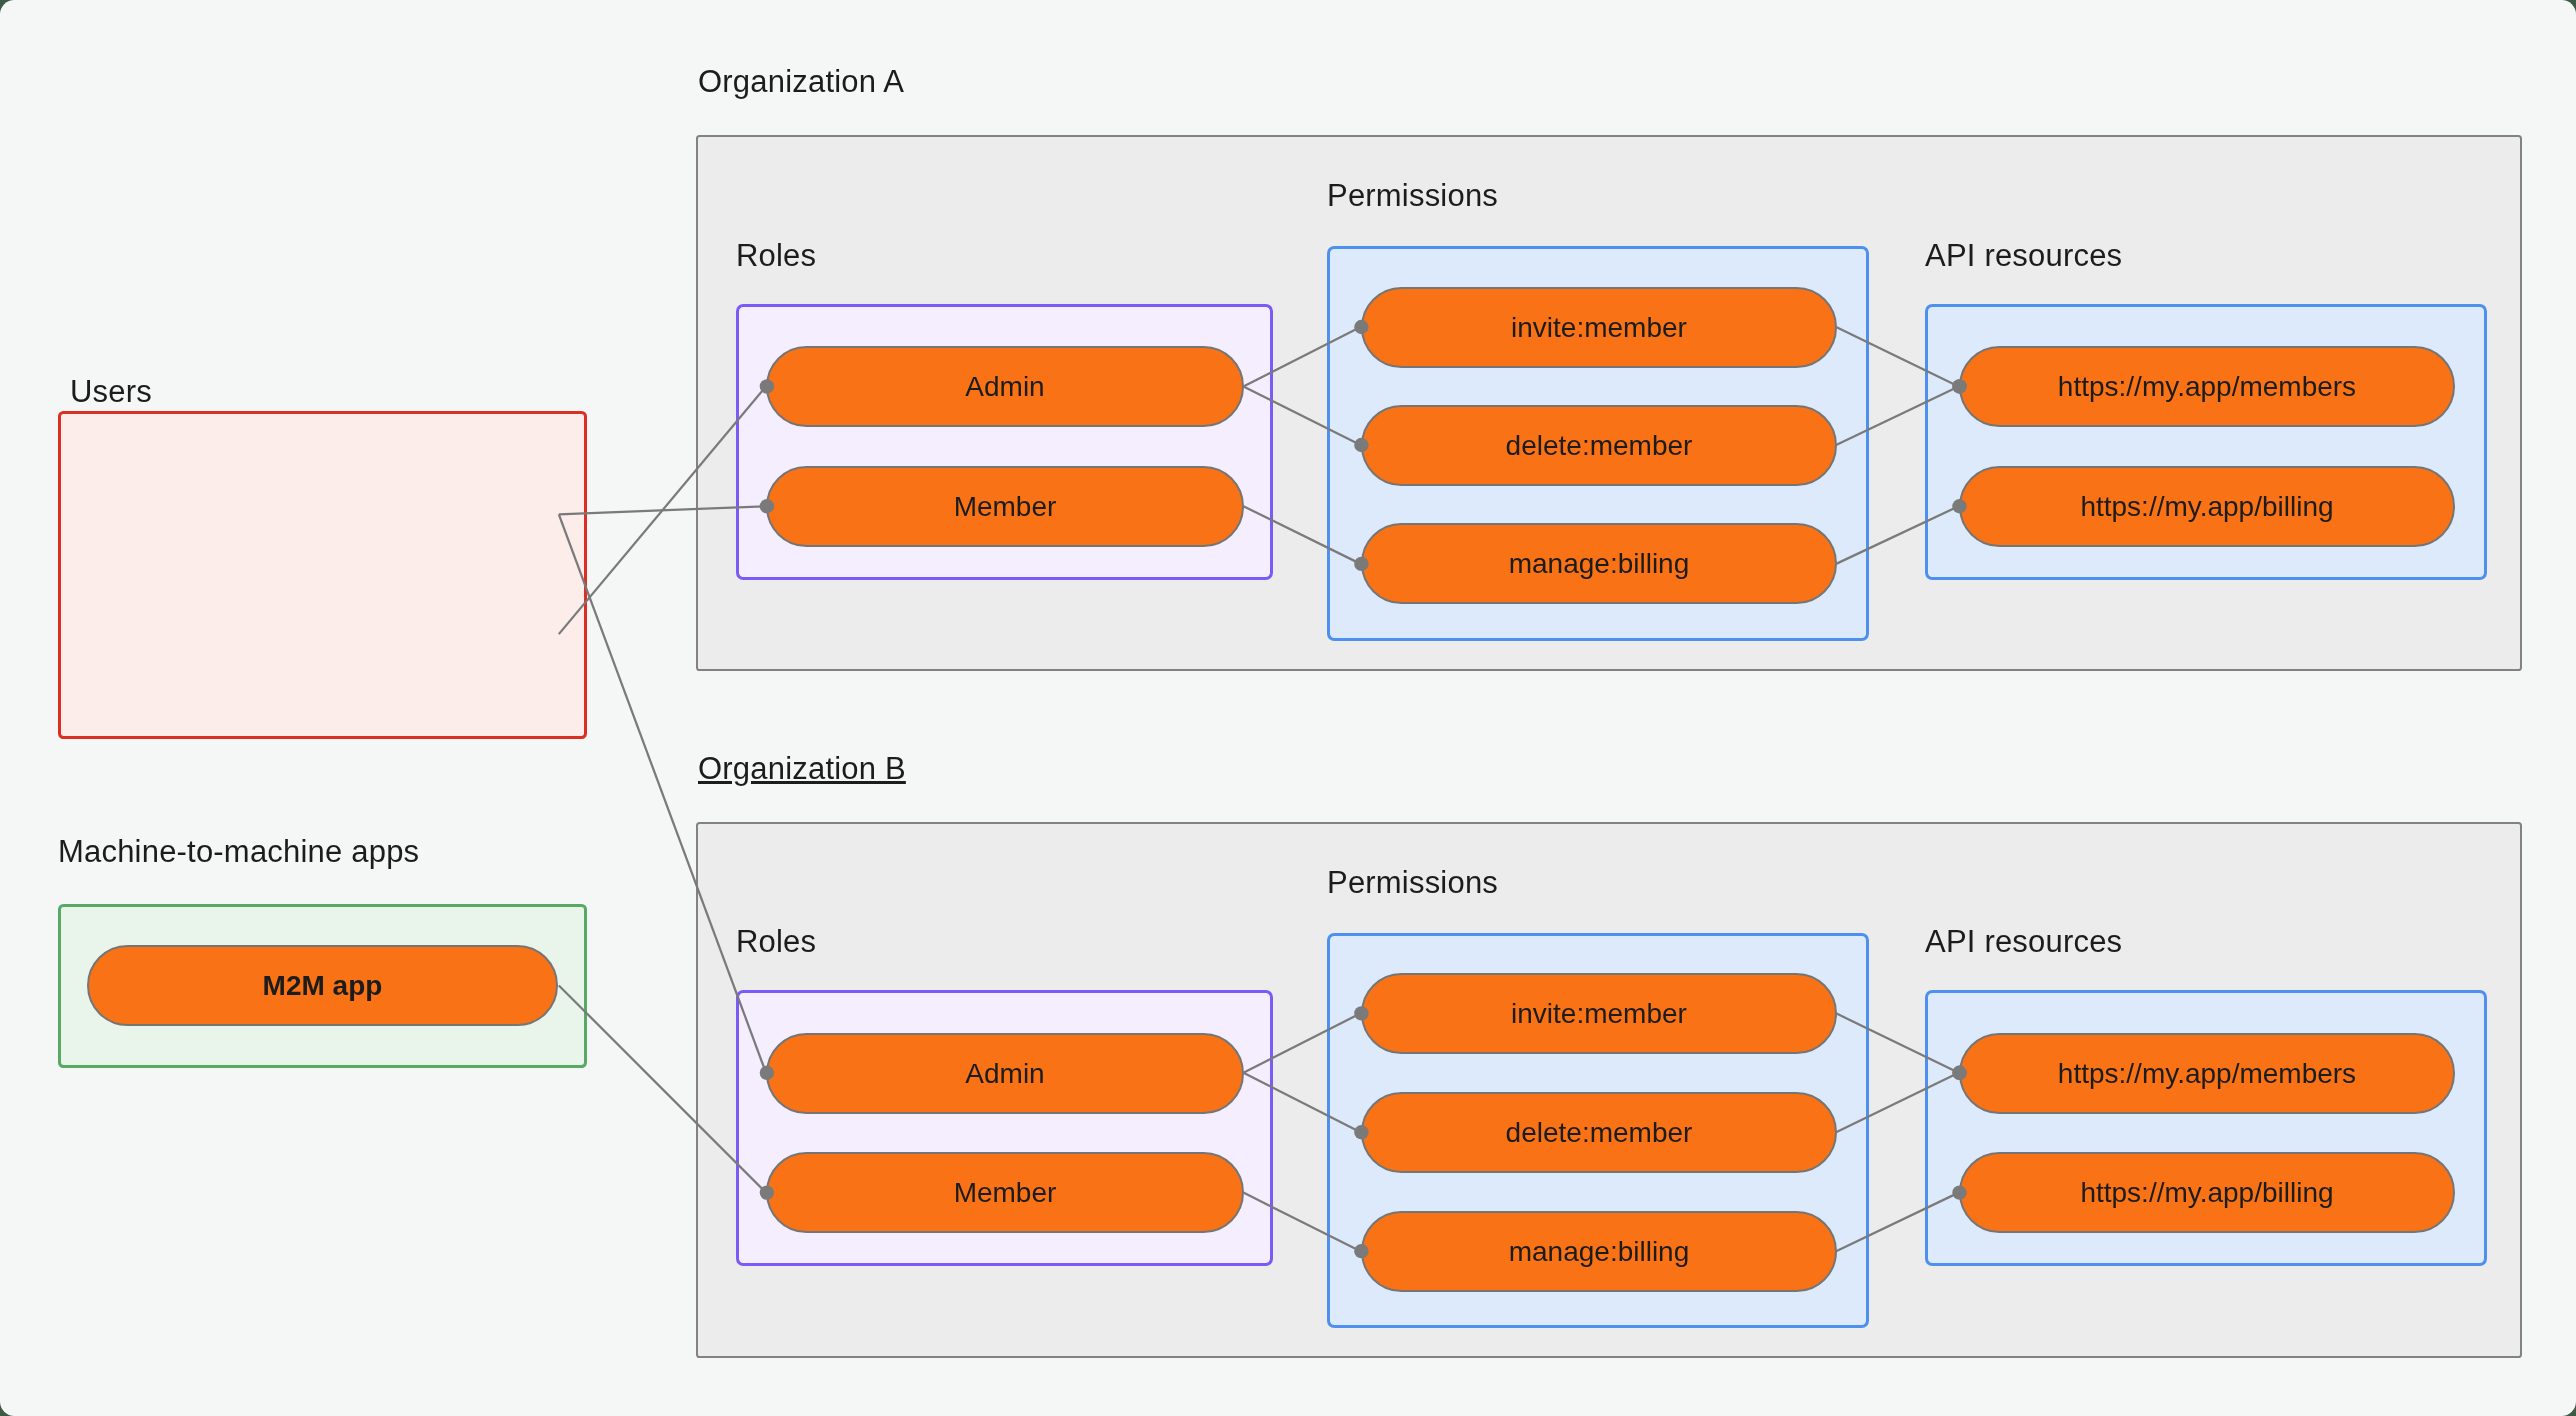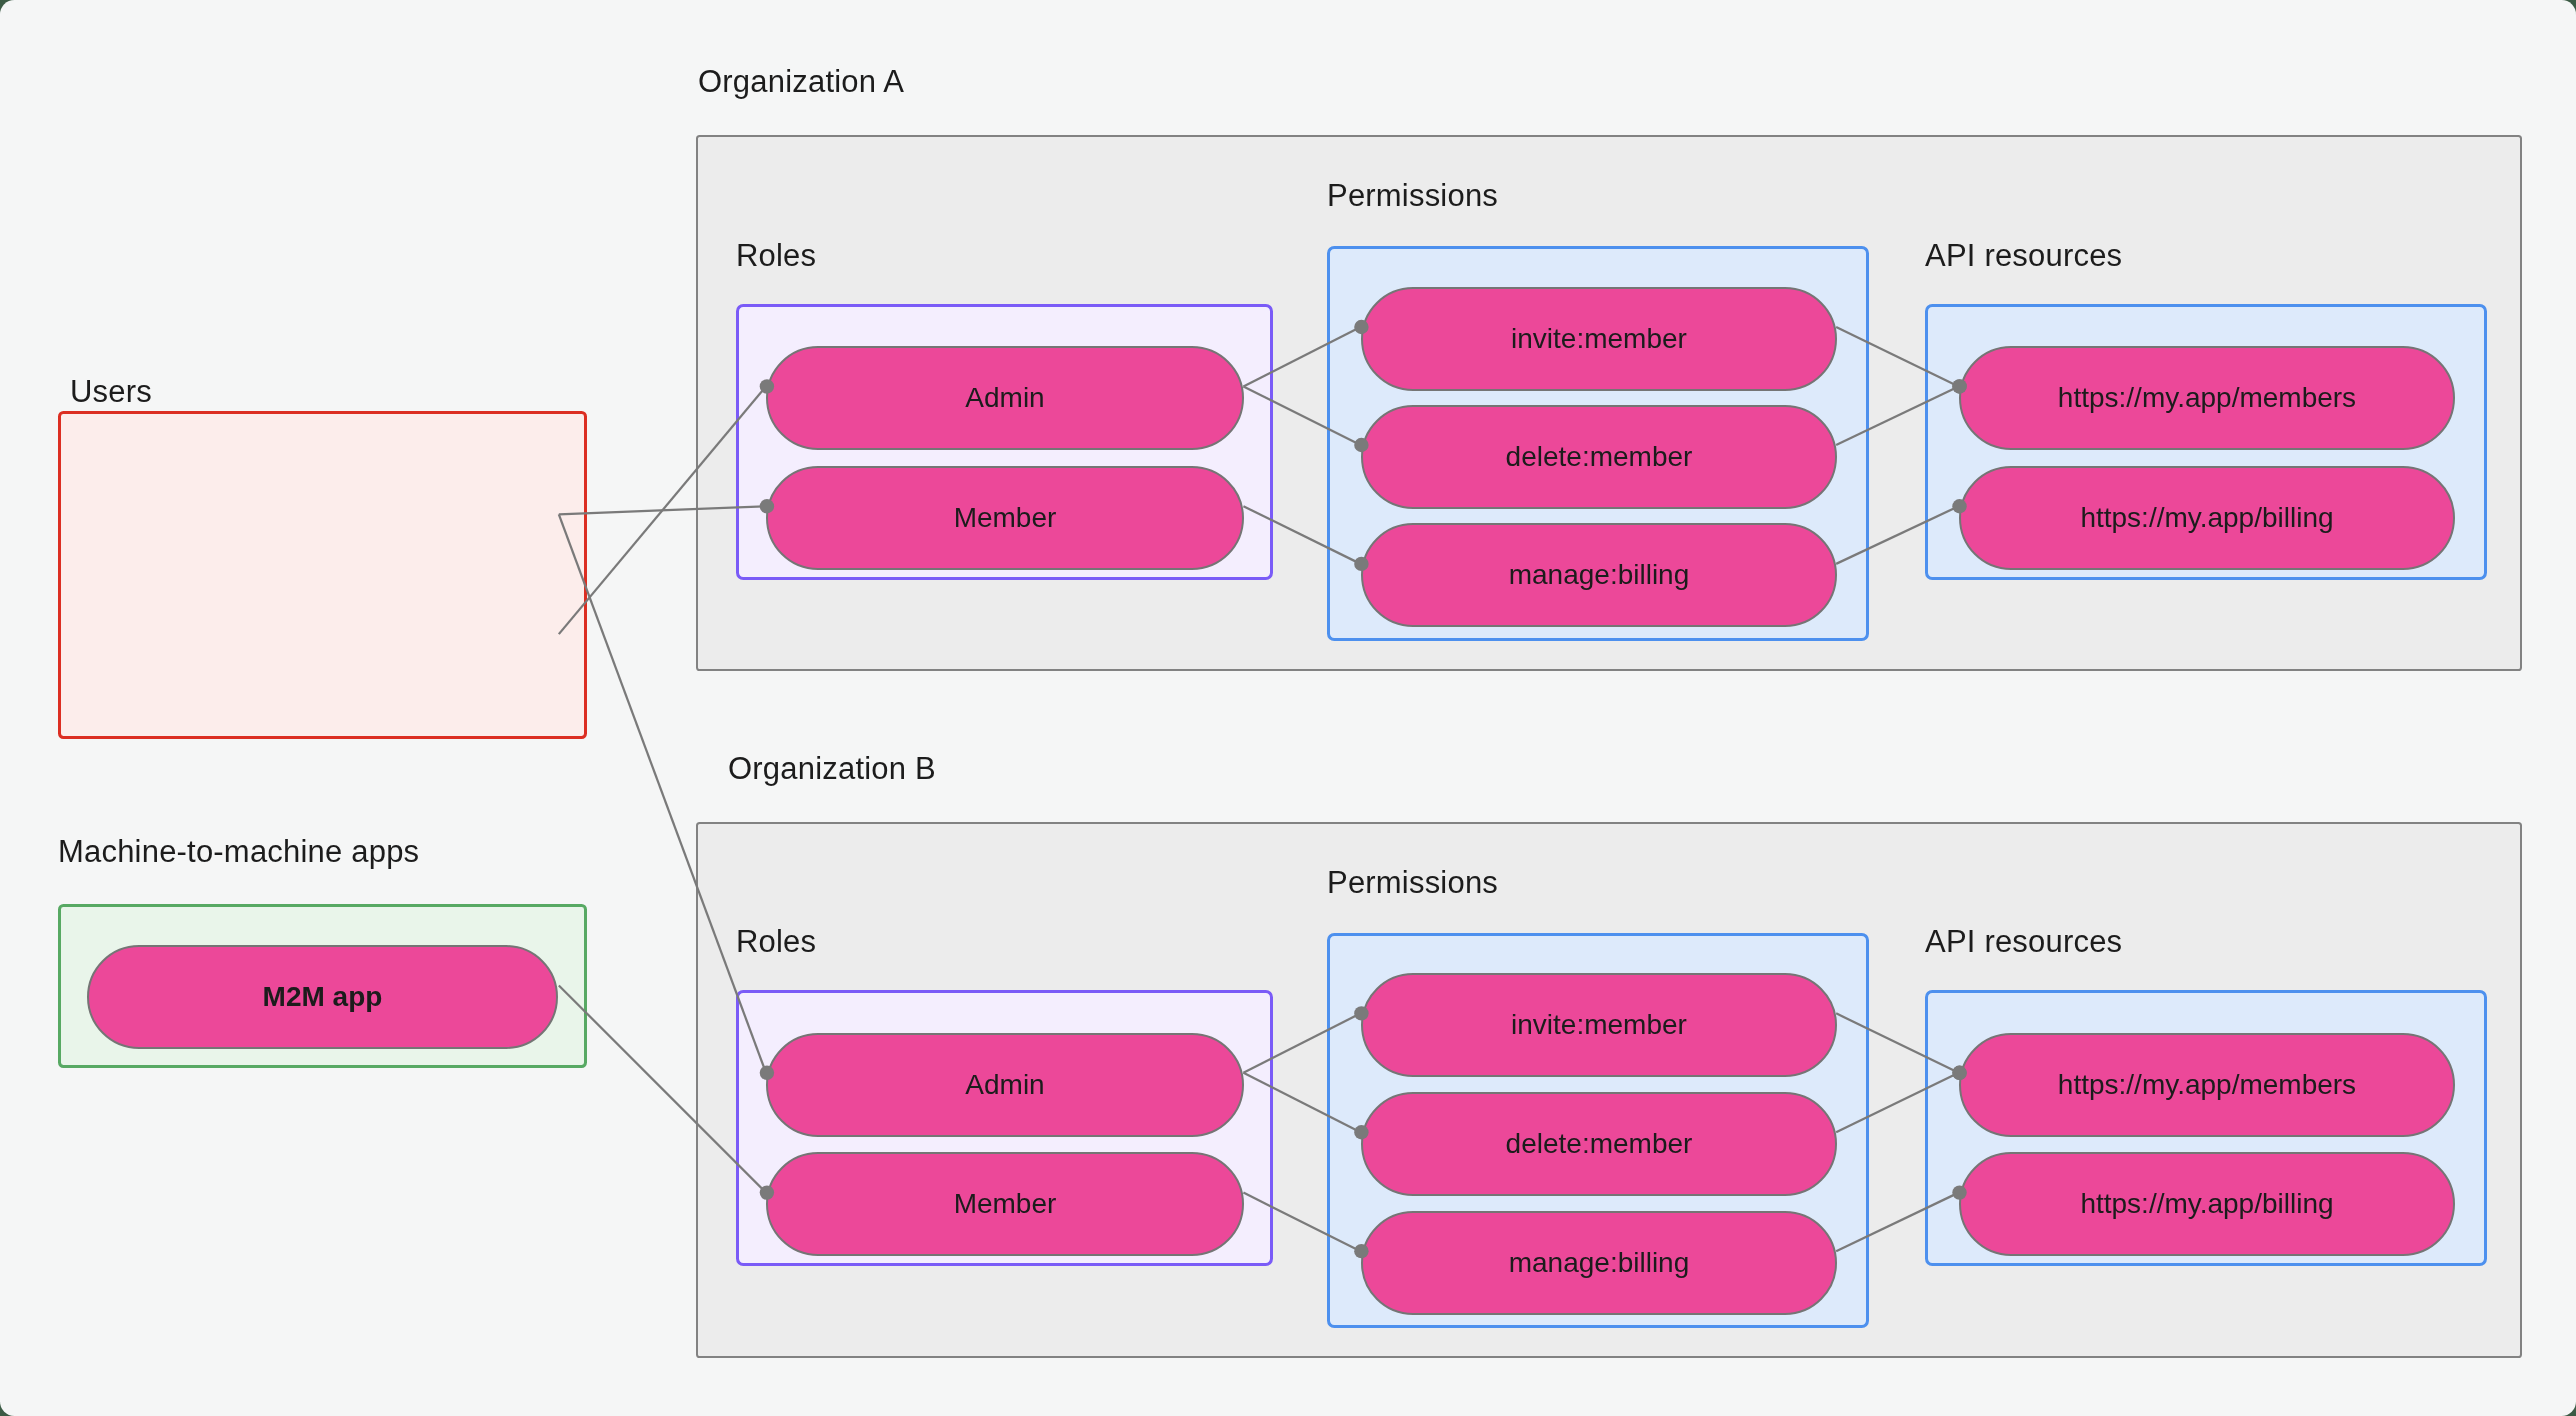--- a/index.html
+++ b/index.html
@@ -12,22 +12,22 @@
   .org-box{background:var(--org-fill,#ececec);border:2.7px solid var(--org-border,#808080);border-radius:3.6px;}
   .users-box{background:var(--users-fill,#fcedeb);border:3.6px solid var(--users-border,#dc2e22);}
   .m2m-box{background:var(--m2m-fill,#e9f5ea);border:3.6px solid var(--m2m-border,#57a963);}
   .roles-box{background:var(--roles-fill,#f4eefe);border:3.6px solid var(--roles-border,#7a5bf7);border-radius:7.2px;}
   .blue-box{background:var(--blue-fill,#ddeafb);border:3.6px solid var(--blue-border,#4d90ee);border-radius:7.2px;}
   .lbl{
     position:absolute;z-index:2;color:var(--text,#1c1c1c);
     font-size:31px;font-weight:500;letter-spacing:0.2px;white-space:nowrap;
   }
   .pill{
-    position:absolute;z-index:3;box-sizing:border-box;height:104px;
-    background:#ec4899;border:2.7px solid var(--pill-border,#757575);border-radius:900px;
+    position:absolute;z-index:3;box-sizing:border-box;height:81px;
+    background:#f97316;border:2.7px solid var(--pill-border,#757575);border-radius:900px;
     display:flex;align-items:center;justify-content:center;
     font-size:28px;font-weight:400;color:var(--text,#1c1c1c);white-space:nowrap;
   }
   .edges{position:absolute;left:0;top:0;z-index:4;pointer-events:none;}
 </style>
 </head>
 <body>
 
 <div class="screen">
 
@@ -41,21 +41,21 @@
   <div class="gbox roles-box" style="left:736px;top:990px;width:537px;height:276px;"></div>
   <div class="gbox blue-box" style="left:1327px;top:933px;width:542px;height:395px;"></div>
   <div class="gbox blue-box" style="left:1925px;top:990px;width:562px;height:276px;"></div>
 
   <div class="lbl" style="left:70px;top:338px;margin-top:36px;">Users</div>
   <div class="lbl" style="left:58px;top:834px;">Machine-to-machine apps</div>
   <div class="lbl" style="left:698px;top:64px;">Organization A</div>
   <div class="lbl" style="left:736px;top:238px;">Roles</div>
   <div class="lbl" style="left:1327px;top:178px;">Permissions</div>
   <div class="lbl" style="left:1925px;top:238px;">API resources</div>
-  <div class="lbl" style="left:728px;top:751px;">Organization B</div>
+  <div class="lbl" style="left:698px;top:751px;text-decoration:underline;">Organization B</div>
   <div class="lbl" style="left:736px;top:924px;">Roles</div>
   <div class="lbl" style="left:1327px;top:865px;">Permissions</div>
   <div class="lbl" style="left:1925px;top:924px;">API resources</div>
 
   <div class="pill" style="left:87px;top:945px;width:471px;font-weight:bold;">M2M app</div>
 
   <div class="pill" style="left:766px;top:346px;width:478px;">Admin</div>
   <div class="pill" style="left:766px;top:466px;width:478px;">Member</div>
   <div class="pill" style="left:1361px;top:287px;width:476px;">invite:member</div>
   <div class="pill" style="left:1361px;top:405px;width:476px;">delete:member</div>

